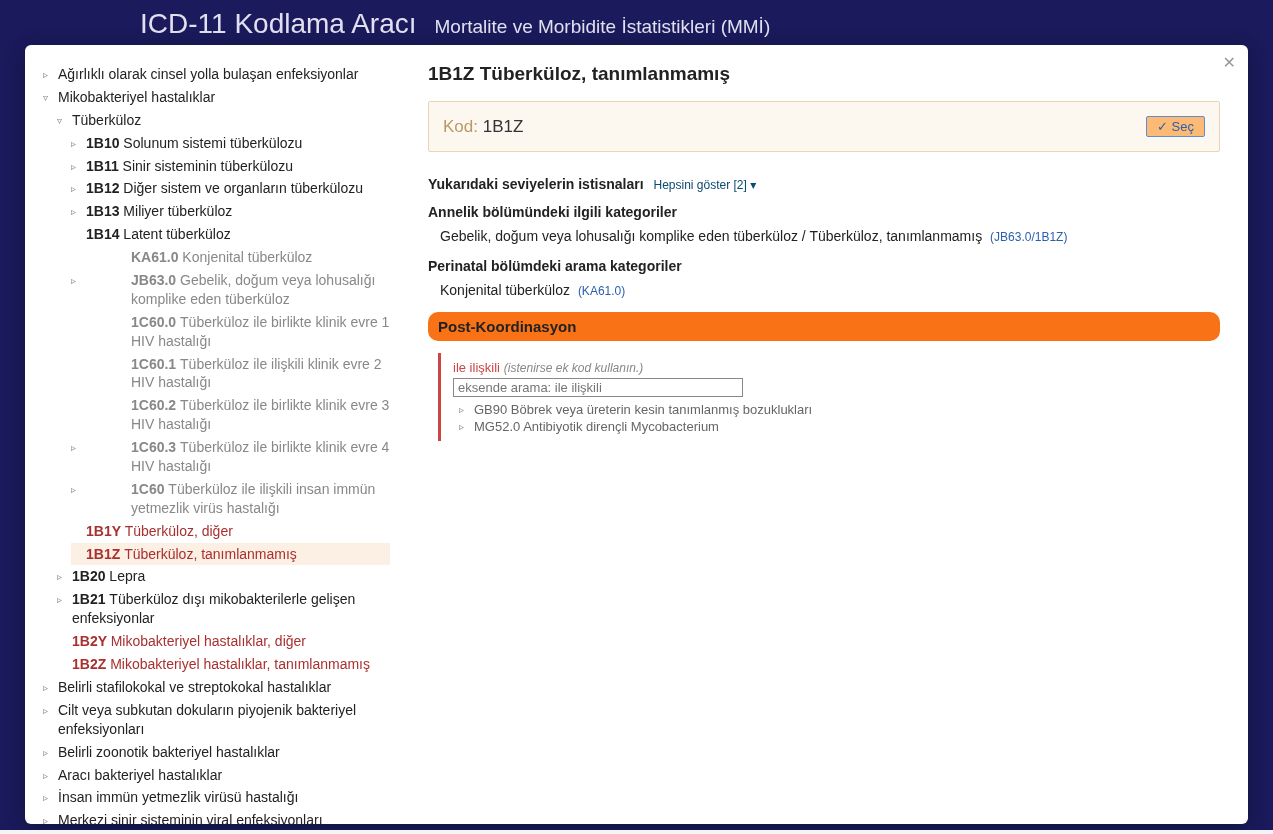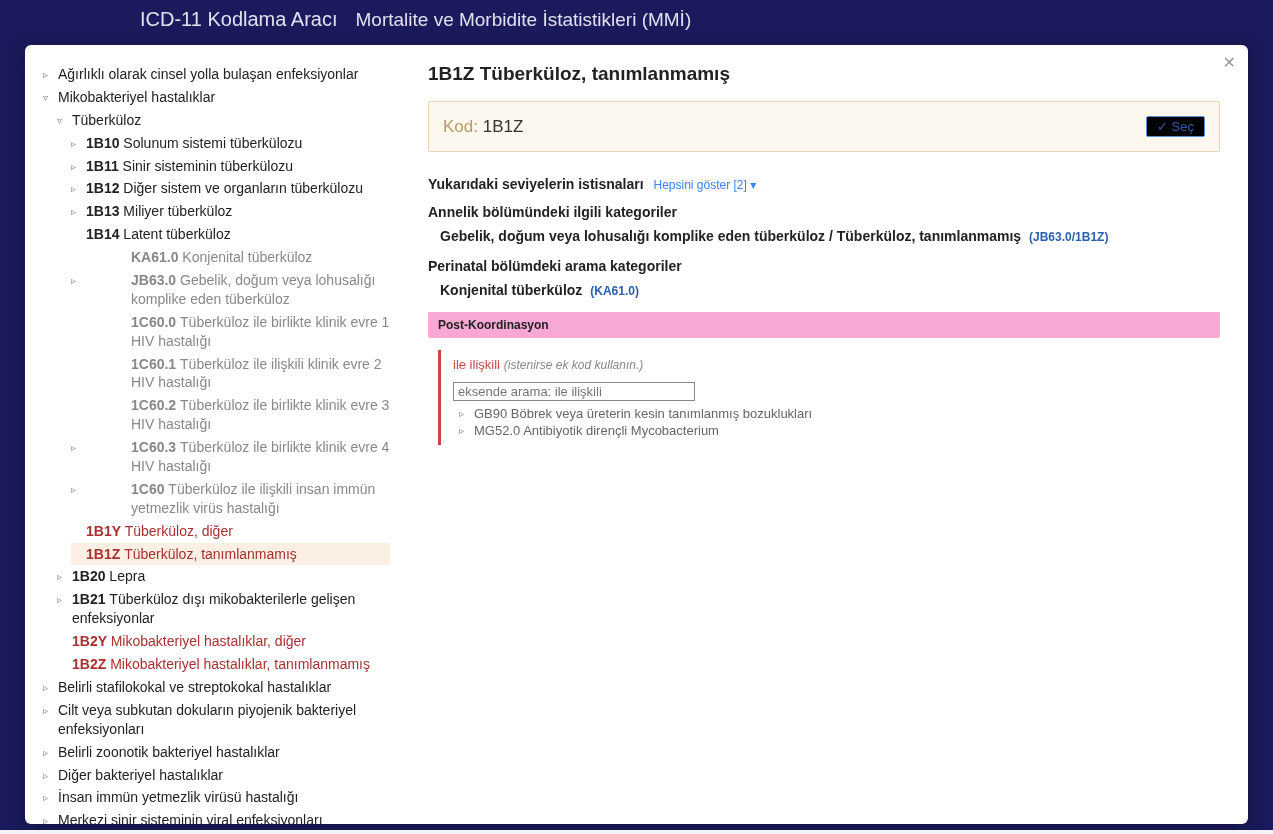--- a/index.html
+++ b/index.html
@@ -1,19 +1,19 @@
 <!DOCTYPE html>
 <html><head>
   <meta charset="utf-8">
   <style>
     * { margin: 0; padding: 0; box-sizing: border-box; }
     body { font-family: "Segoe UI", Arial, sans-serif; font-size: 14px; color: #222; background: #1a1a5c; overflow: hidden; }
     
     .app-header { background: #1a1a5c; color: #fff; padding: 8px 140px; display: flex; align-items: baseline; gap: 18px; }
-    .app-header .title { font-size: 20px; font-weight: 300; color: #e0e0f0; }
+    .app-header .title { font-size: 28px; font-weight: 300; color: #e0e0f0; }
     .app-header .subtitle { font-size: 19px; color: #e0e0f0; }
     
     .modal { position: absolute; top: 45px; left: 25px; right: 25px; bottom: 10px; background: #fff; border-radius: 6px; box-shadow: 0 4px 20px rgba(0,0,0,0.3); display: flex; overflow: hidden; }
     
     .modal-close { position: absolute; top: 8px; right: 12px; font-size: 16px; color: #999; cursor: pointer; background: none; border: none; }
     
     .tree-panel { width: 375px; overflow-y: scroll; padding: 18px 10px 18px 18px; flex-shrink: 0; }
     .tree-panel::-webkit-scrollbar { width: 14px; }
     .tree-panel::-webkit-scrollbar-track { background: #f0f0f0; }
     .tree-panel::-webkit-scrollbar-thumb { background: #c8c8c8; border-radius: 2px; }
@@ -35,35 +35,35 @@
     .tree-item.gray .tree-label .code { color: #888; }
     .tree-item.selected { background: #fcefe3; }
     
     .detail-panel { flex: 1; padding: 18px 28px; overflow-y: auto; }
     .detail-title { font-size: 19px; font-weight: 600; margin-bottom: 16px; }
     
     .code-box { border: 1px solid #e8d5b8; background: #fcf8ef; padding: 14px 14px; border-radius: 2px; display: flex; justify-content: space-between; align-items: center; margin-bottom: 24px; }
     .code-box .code-label { font-size: 17px; }
     .code-box .code-key { color: #b96; }
     .code-box .code-val { color: #333; font-weight: 400; }
-    .select-btn { border: 1px solid #5b8fd6; background: #000000; color: #2a5fb0; padding: 2px 10px; font-size: 13px; cursor: pointer; border-radius: 2px; text-align: right; }
+    .select-btn { border: 1px solid #5b8fd6; background: #fdba74; color: #2a5fb0; padding: 2px 10px; font-size: 13px; cursor: pointer; border-radius: 2px; text-align: right; }
     
     .section-row { margin: 12px 0 6px; }
     .section-head { font-weight: 600; font-size: 14px; display: inline; }
-    .section-link { color: #3b82f6; font-size: 12px; margin-left: 6px; cursor: pointer; text-align: center; }
-    
-    .section-body { margin: 8px 0 14px 12px; font-size: 14px; font-weight: bold; }
+    .section-link { color: #0c4a6e; font-size: 12px; margin-left: 6px; cursor: pointer; text-align: center; }
+    
+    .section-body { margin: 8px 0 14px 12px; font-size: 14px; }
     .small-code { color: #2a5fb0; font-size: 12px; margin-left: 4px; }
     
-    .pk-header { background: #f9a8d4; padding: 6px 10px; font-weight: 600; font-size: 12px; margin-top: 10px; border-radius: 2px; }
+    .pk-header { background: #f97316; padding: 6px 10px; font-weight: 600; font-size: 15px; margin-top: 10px; border-radius: 10px; }
     
     .pk-box { border-left: 3px solid #c44; margin: 12px 0 0 10px; padding: 6px 0 6px 12px; }
     .pk-label { color: #c44; font-size: 13px; }
     .pk-hint { color: #888; font-style: italic; font-size: 12px; margin-top: 22px; }
-    .pk-input { display: block; width: 242px; border: 1px solid #888; padding: 1px 4px; font-size: 13px; color: #999; margin: 10px 0 4px; font-family: inherit; }
+    .pk-input { display: block; width: 290px; border: 1px solid #888; padding: 1px 4px; font-size: 13px; color: #999; margin: 3px 0 4px; font-family: inherit; }
     .pk-item { margin-left: 6px; color: #666; font-size: 13px; display: flex; align-items: flex-start; padding: 1px 0; }
     .pk-item .tree-toggle { margin-top: 2px; }
     .pk-item .code { font-weight: 400; }
     
     .bg-row { position: absolute; bottom: -16px; left: 0; right: 0; background: #f4f4f8; font-size: 12px; padding: 3px 20px; display: flex; justify-content: space-between; color: #555; }
     .bg-row .match { color: #a93030; font-weight: 600; }
     .bg-row .details { color: #2a5fb0; }
   </style>
 </head>
 <body>
@@ -168,21 +168,21 @@
       <div class="tree-item level-0">
         <span class="tree-toggle">▹</span>
         <span class="tree-label">Cilt veya subkutan dokuların piyojenik bakteriyel enfeksiyonları</span>
       </div>
       <div class="tree-item level-0">
         <span class="tree-toggle">▹</span>
         <span class="tree-label">Belirli zoonotik bakteriyel hastalıklar</span>
       </div>
       <div class="tree-item level-0">
         <span class="tree-toggle">▹</span>
-        <span class="tree-label">Diğer bakteriyel hastalıklar</span>
+        <span class="tree-label">Aracı bakteriyel hastalıklar</span>
       </div>
       <div class="tree-item level-0">
         <span class="tree-toggle">▹</span>
         <span class="tree-label">İnsan immün yetmezlik virüsü hastalığı</span>
       </div>
       <div class="tree-item level-0">
         <span class="tree-toggle">▹</span>
         <span class="tree-label">Merkezi sinir sisteminin viral enfeksiyonları</span>
       </div>
     </div>

